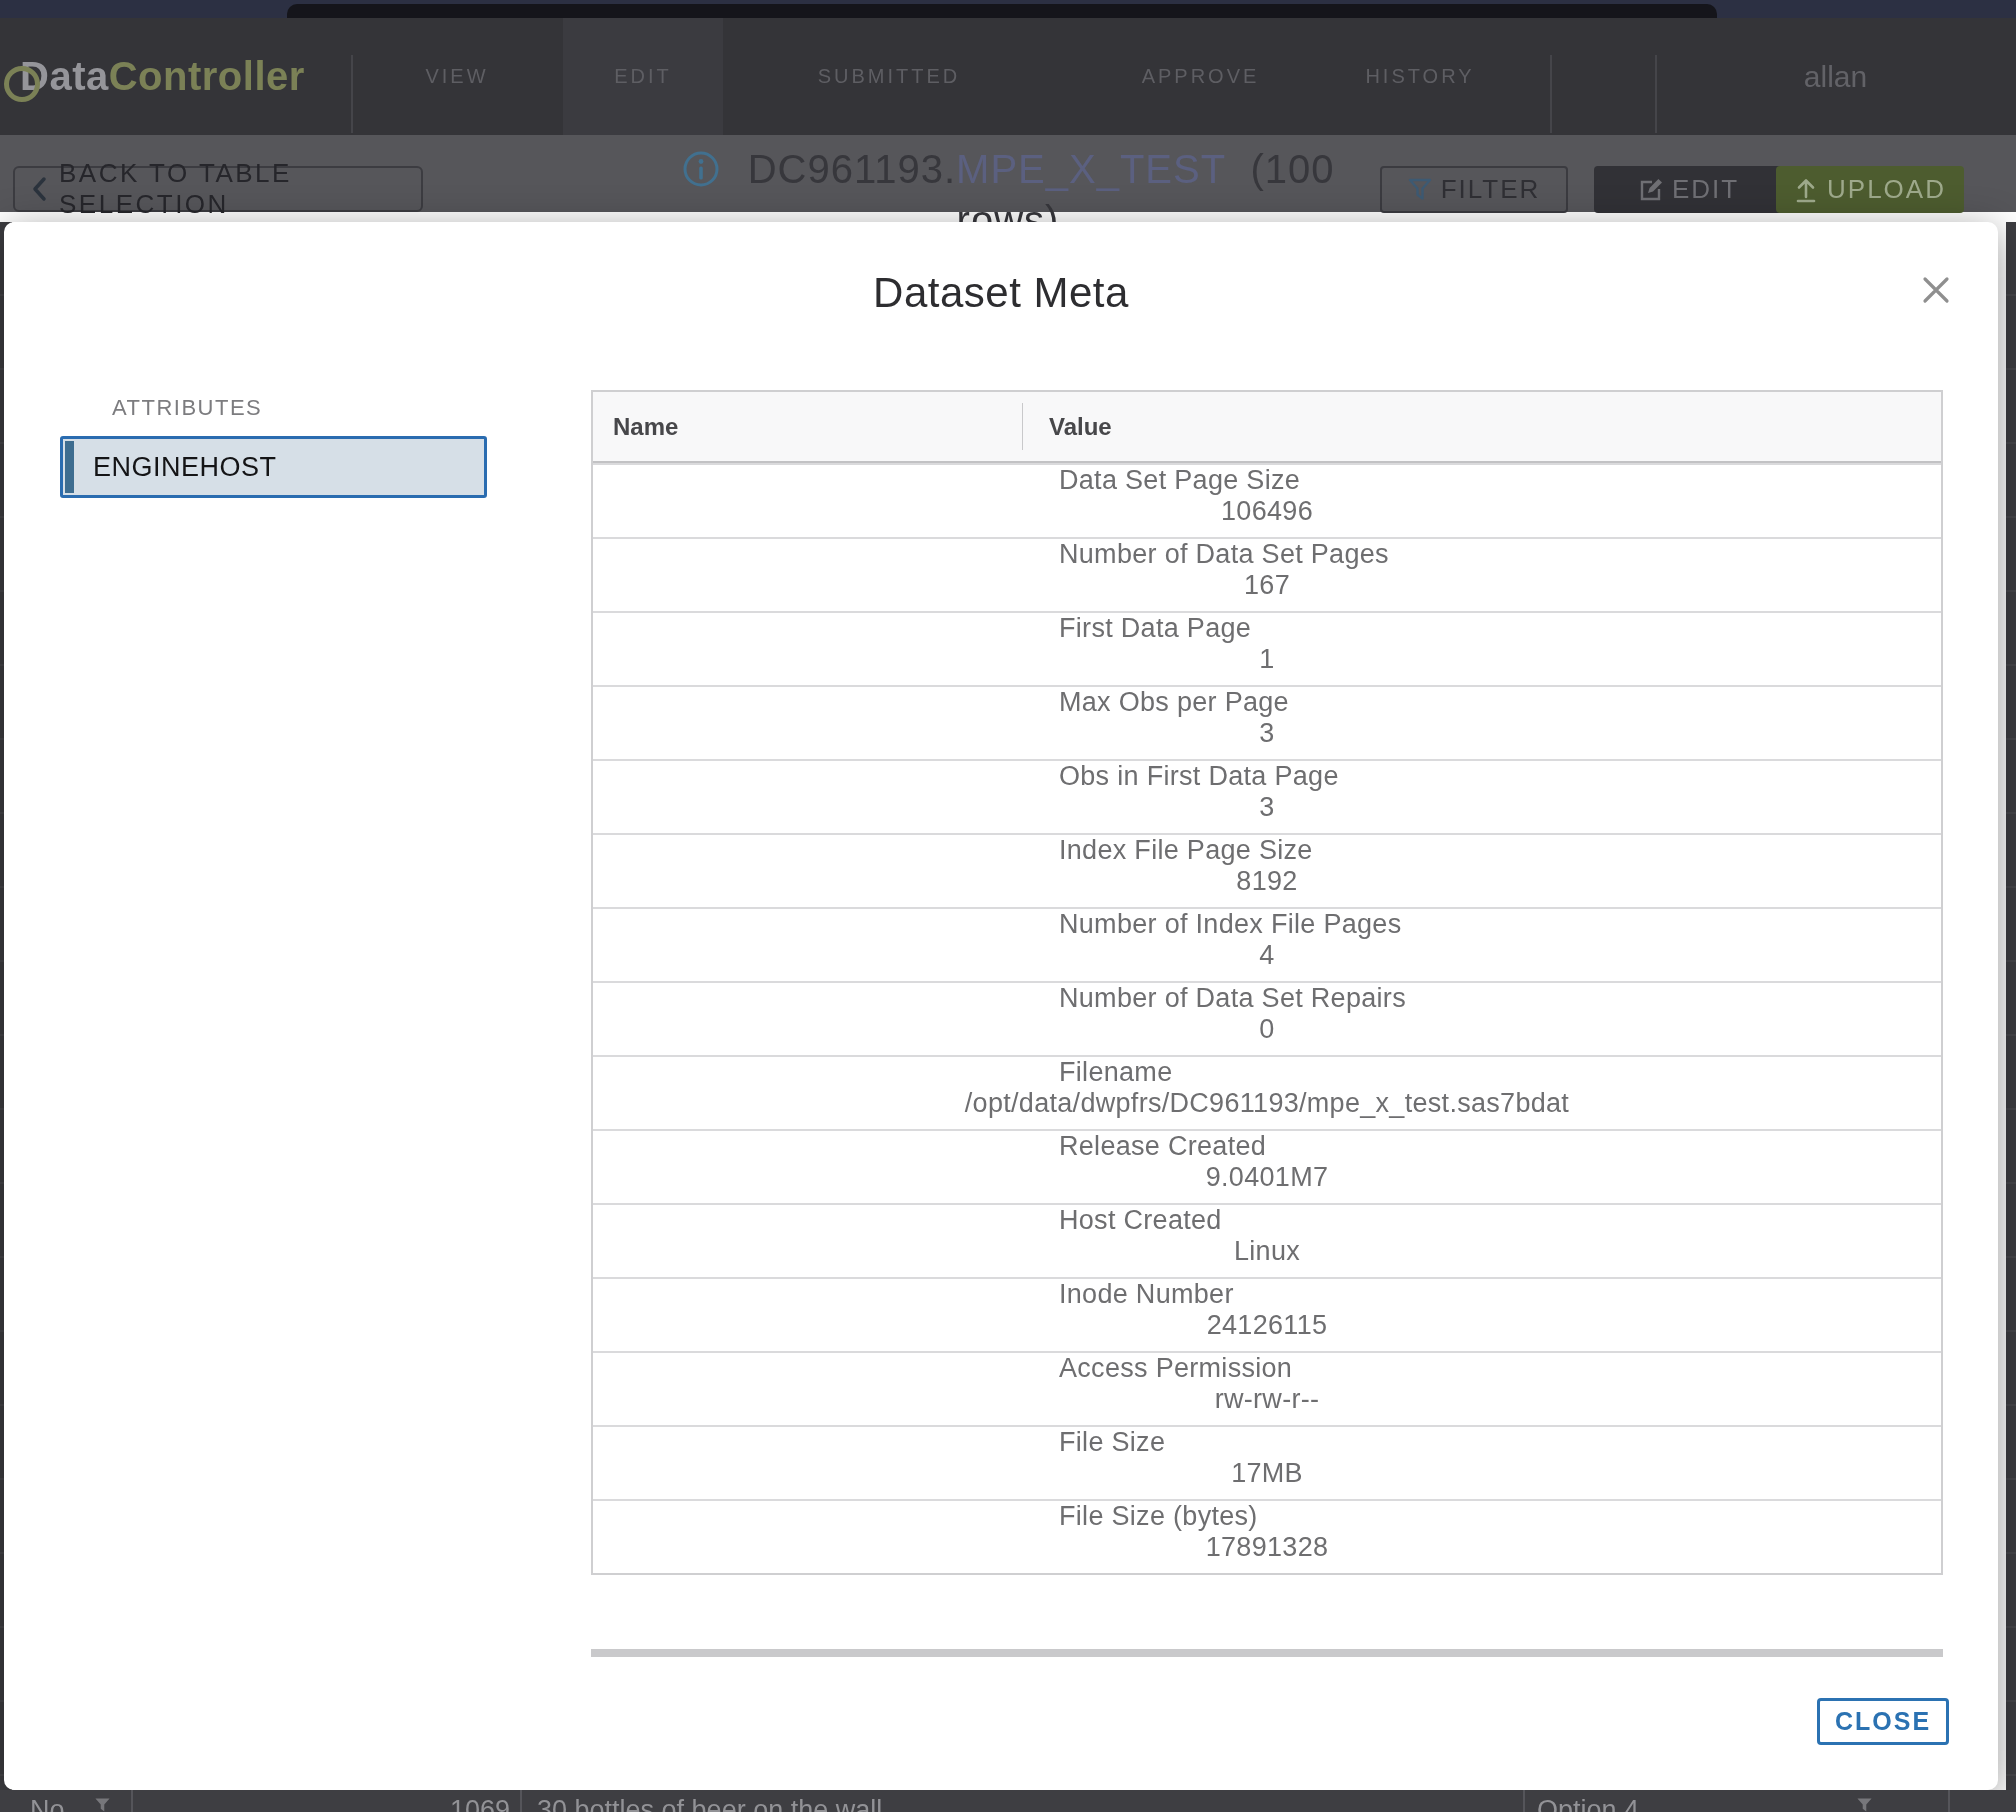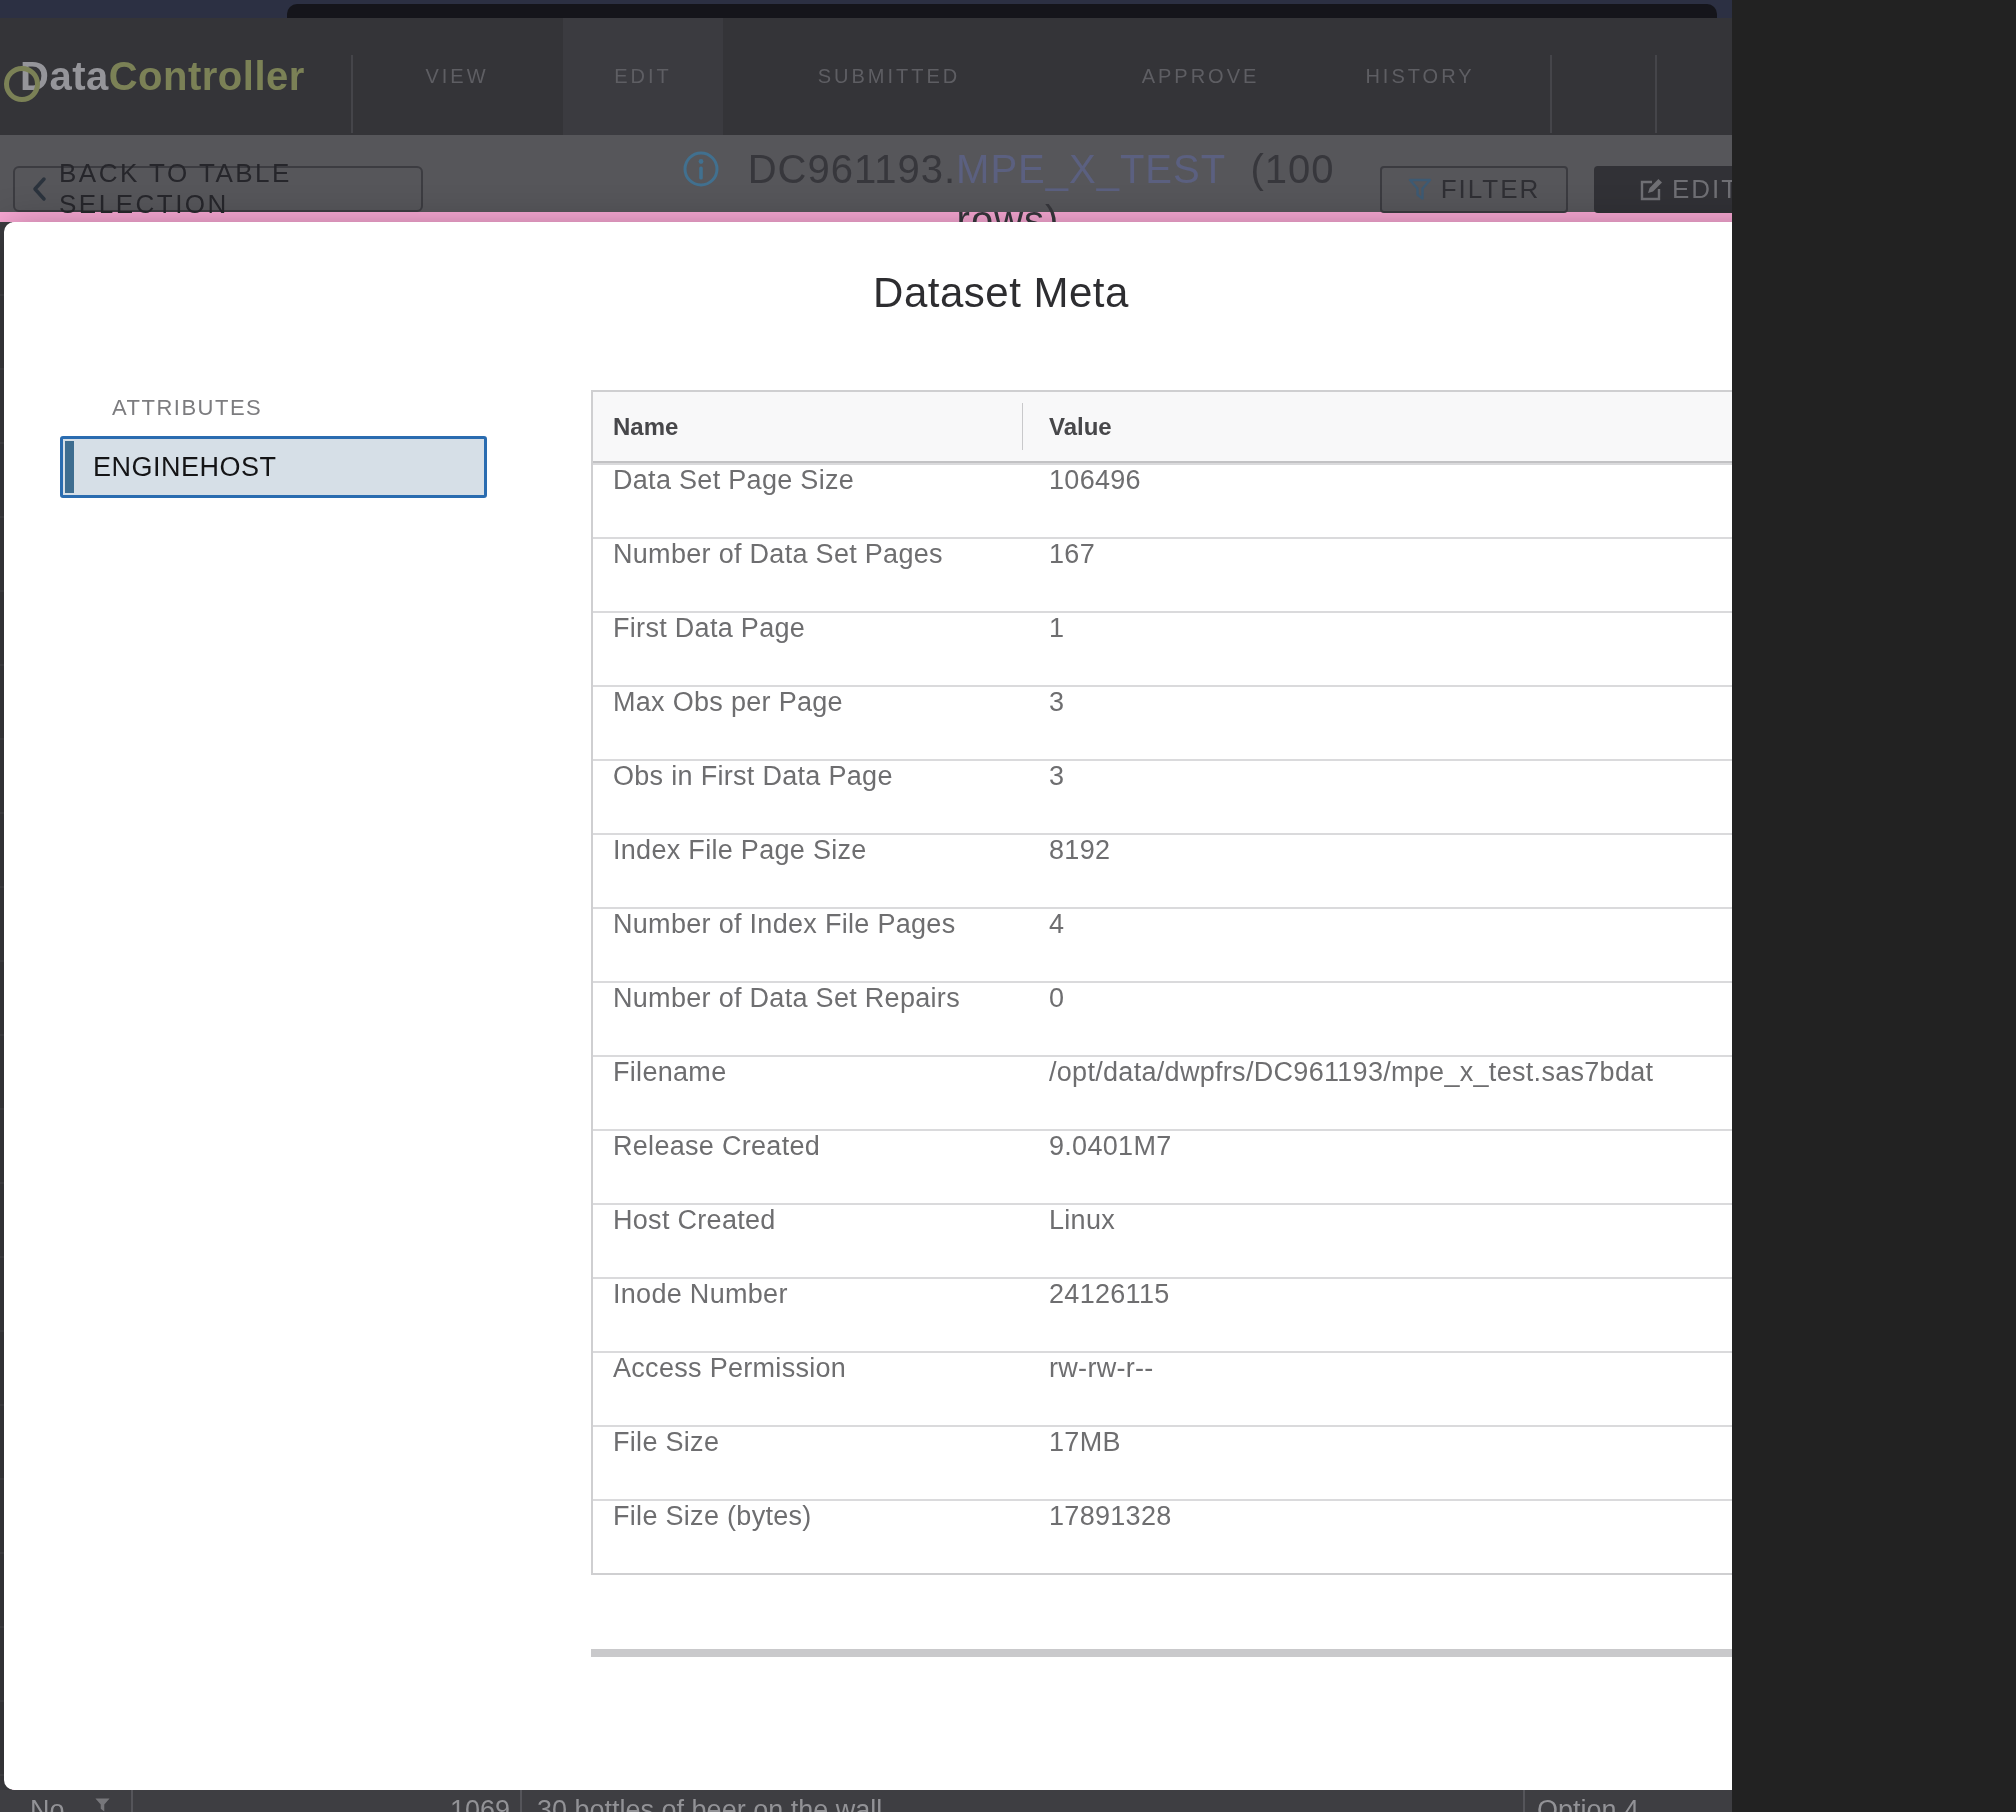--- a/index.html
+++ b/index.html
@@ -1,17 +1,17 @@
 <!DOCTYPE html>
 <html><head>
 <meta charset="utf-8">
 <style>
   html,body{margin:0;padding:0;background:#222;}
-  .screen{position:relative;width:1732px;height:1812px;overflow:hidden;
-    background:#f9a8d4;font-family:"Liberation Sans",sans-serif;}
+  .screen{position:relative;width:2016px;height:1812px;overflow:hidden;
+    background:#ffffff;font-family:"Liberation Sans",sans-serif;}
 
   
   .topstrip{position:absolute;left:0;top:0;width:2016px;height:18px;background:#2c3043;}
   .browser-tab{position:absolute;left:287px;top:4px;width:1430px;height:14px;
     background:#15151b;border-radius:10px 10px 0 0;}
 
   
   .navbar{position:absolute;left:0;top:18px;width:2016px;height:117px;background:#343438;}
   .nav-active{position:absolute;left:563px;top:0;width:160px;height:117px;background:#3b3b40;}
   .logo{position:absolute;left:20px;top:0;height:117px;display:flex;align-items:center;
@@ -61,22 +61,22 @@
   .attr-stripe{position:absolute;left:2px;top:2px;bottom:2px;width:9px;background:#3e6d90;}
   .attr-text{padding-left:30px;font-size:27px;color:#141416;letter-spacing:.5px;}
 
   .meta-table{position:absolute;left:587px;top:168px;width:1352px;box-sizing:border-box;
     border:2px solid #cfcfd1;background:#fff;}
   .thead{display:flex;height:69px;background:#f8f8f9;border-bottom:2px solid #c2c2c4;
     align-items:center;position:relative;}
   .hname{width:456px;padding-left:20px;box-sizing:border-box;font-size:24px;font-weight:700;color:#47474a;}
   .hvalue{flex:1;font-size:24px;font-weight:700;color:#47474a;}
   .hdiv{position:absolute;left:429px;top:11px;width:1px;height:47px;background:#c9c9cb;}
-  .trow{display:flex;height:72px;border-top:2px solid #dadadc;
-    font-size:27px;color:#6e6e70;letter-spacing:.3px;}
+  .trow{display:flex;height:72px;border-top:2px solid #dadadc;align-items:center;
+    font-size:27px;color:#6e6e70;letter-spacing:.3px;flex-direction:column;}
   .cname{width:456px;padding-left:20px;box-sizing:border-box;}
   .cvalue{flex:1;}
   .hscroll{position:absolute;left:587px;top:1427px;width:1352px;height:8px;background:#c9c9cb;}
 
   .close-btn{position:absolute;left:1813px;top:1476px;width:132px;height:47px;box-sizing:border-box;
     border:3px solid #2b72b2;border-radius:4px;background:#fff;color:#2b72b2;font-size:25px;
     font-weight:700;letter-spacing:2px;display:flex;align-items:center;justify-content:center;
     cursor:pointer;}
 
   

